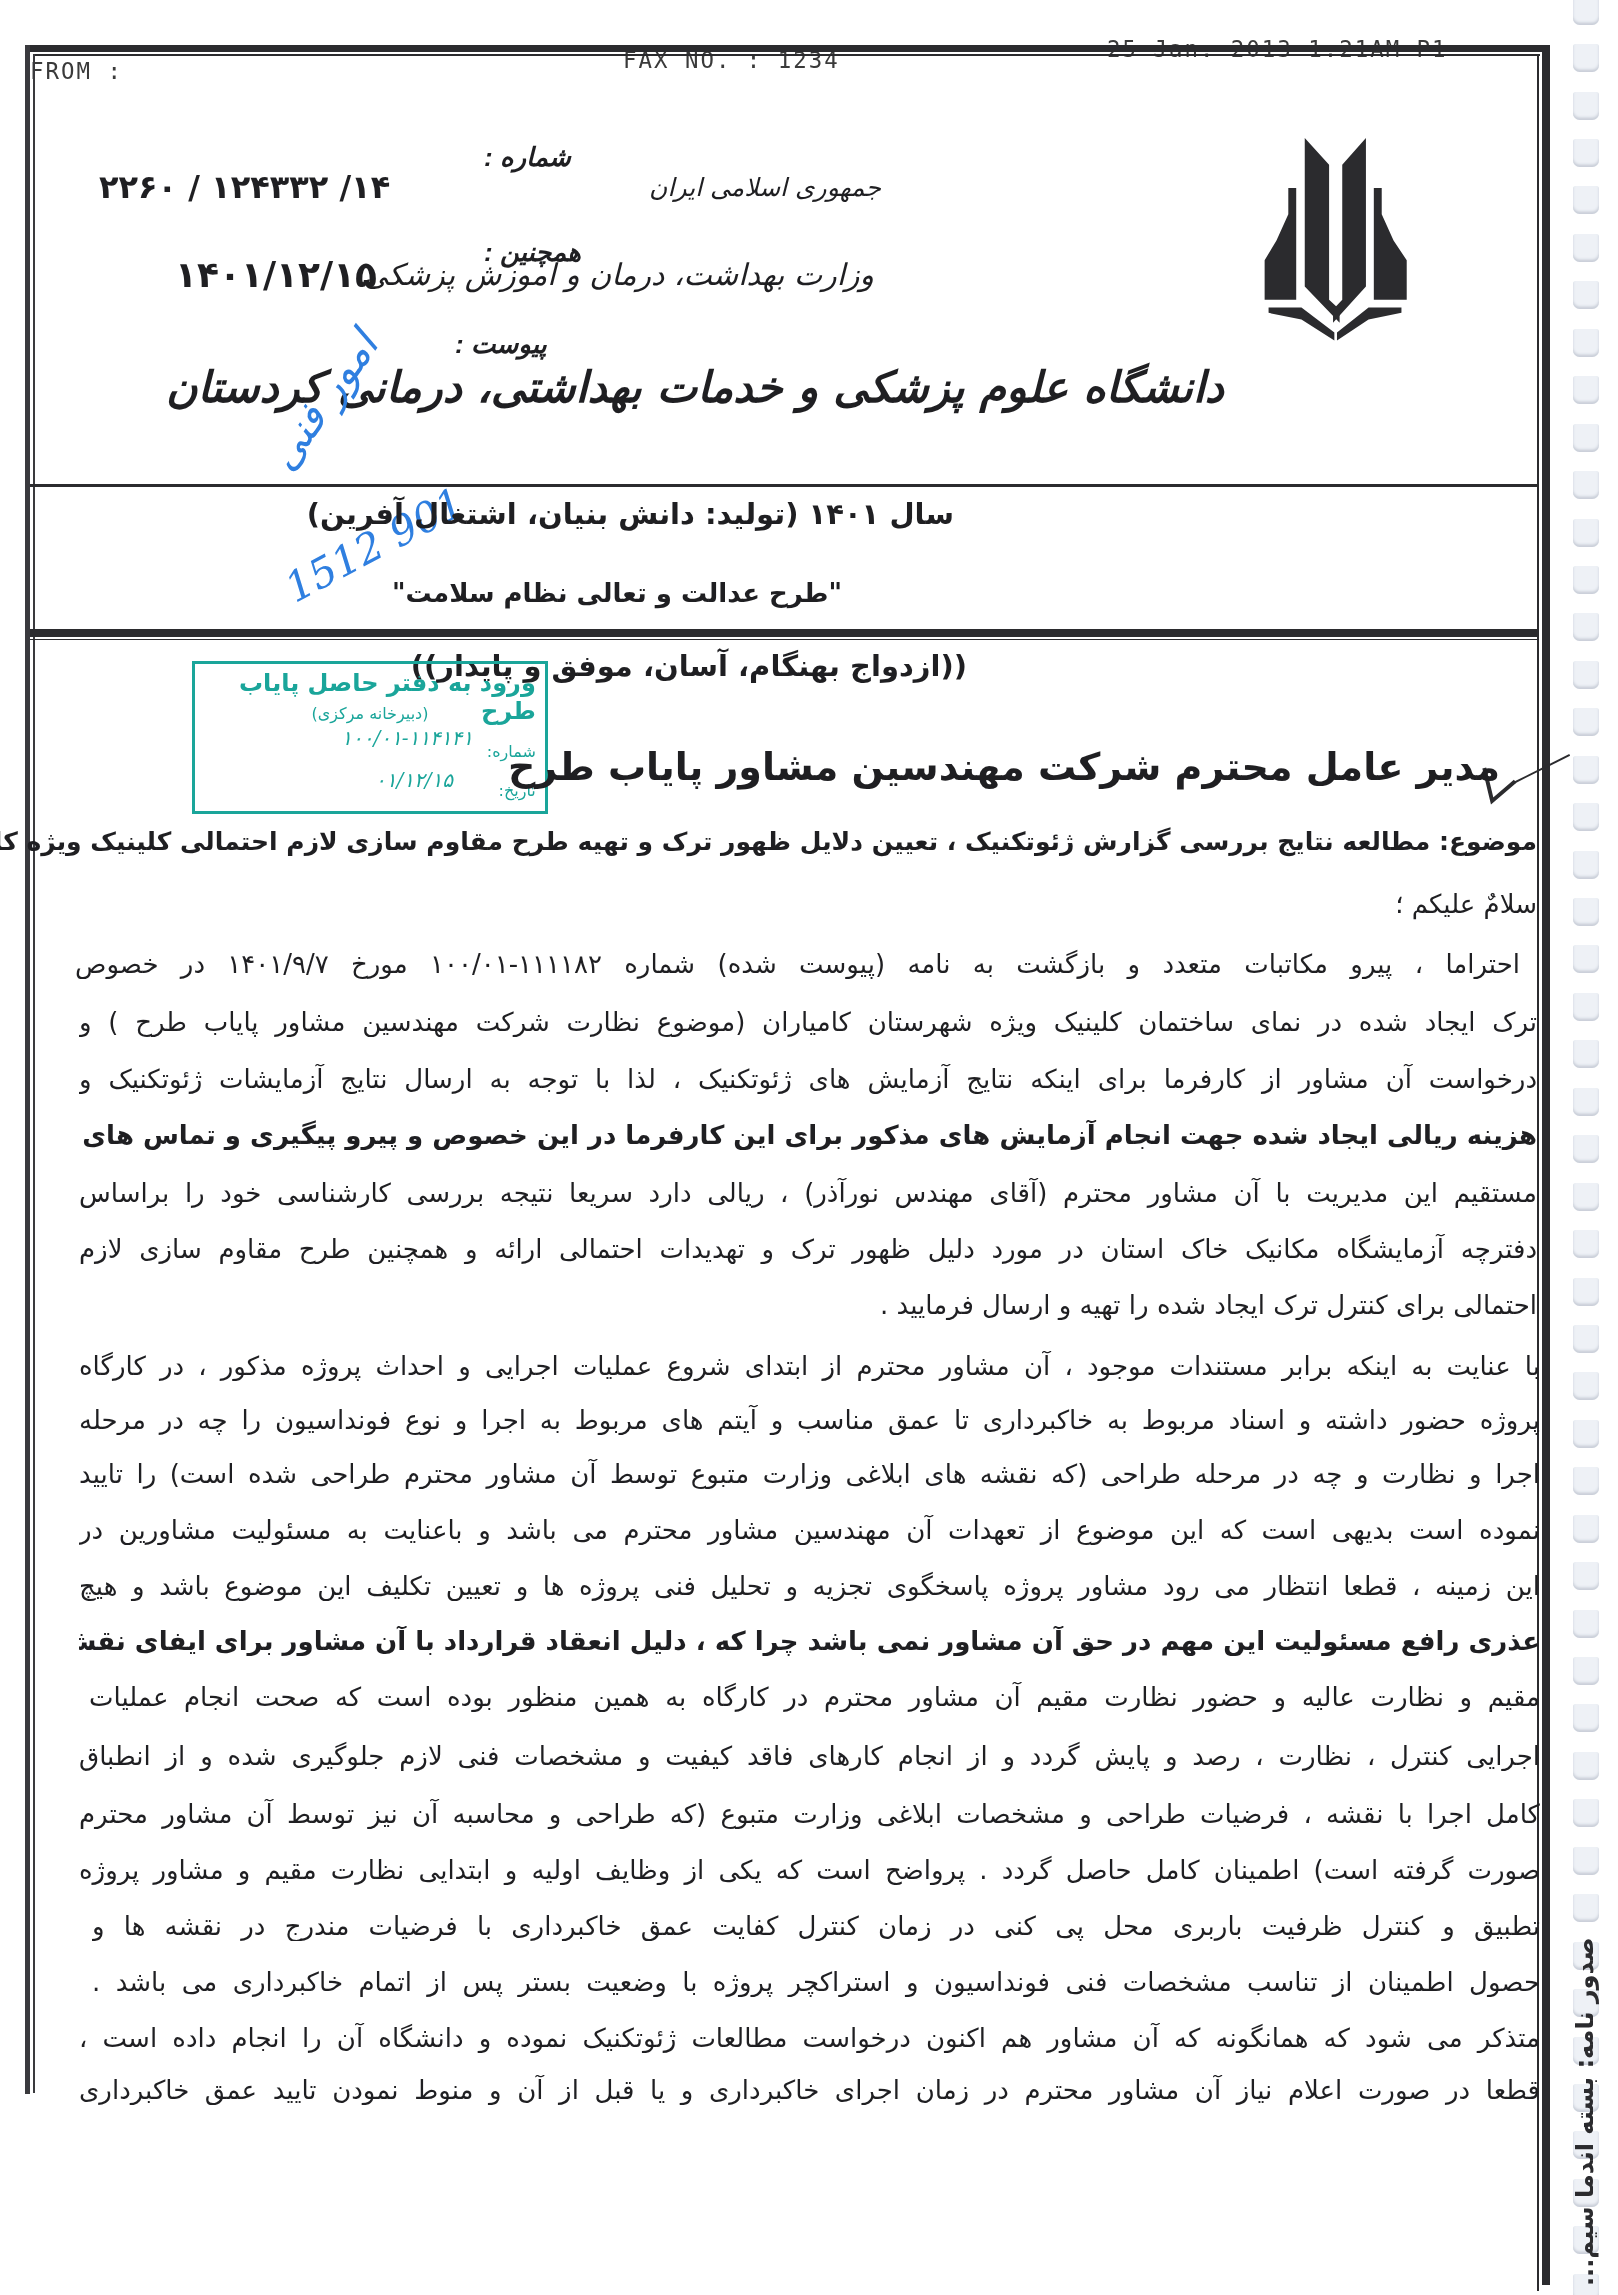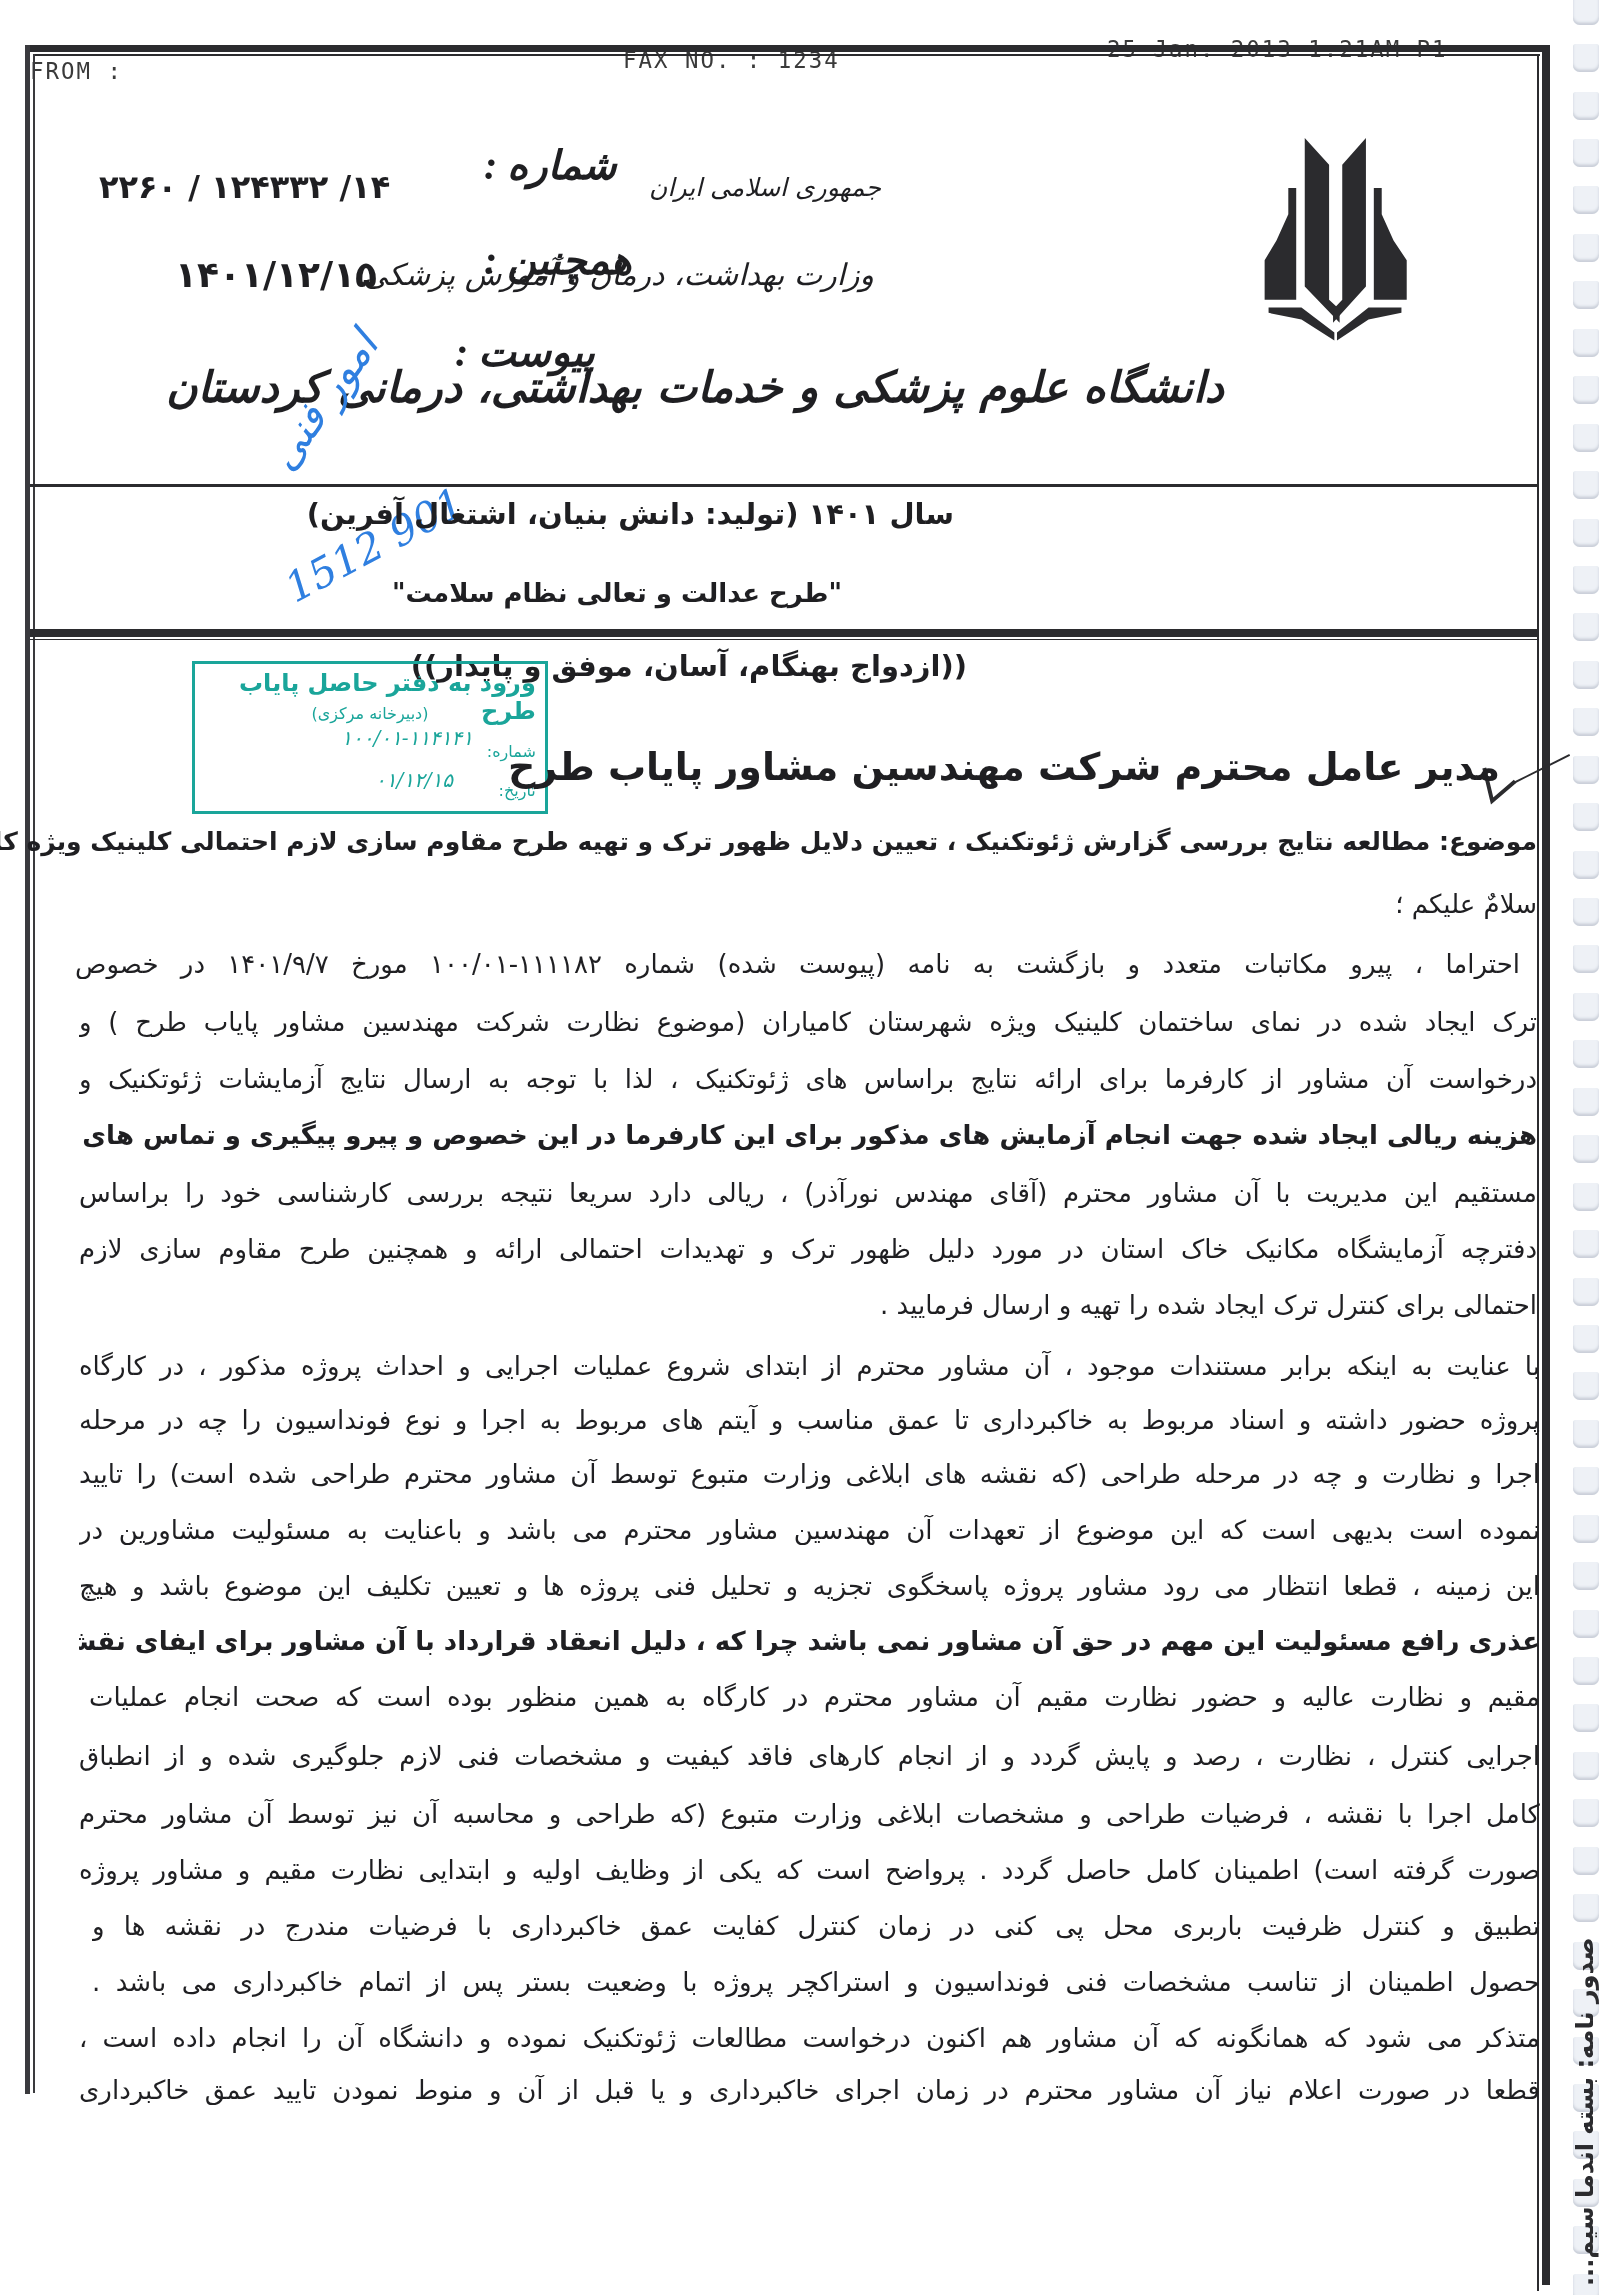--- a/index.html
+++ b/index.html
@@ -21,21 +21,21 @@
   .div1 { left: 30px; top: 484px; width: 1509px; height: 2.6px; background: #2b2b2e; }
   .div2 { left: 30px; top: 629px; width: 1509px; height: 8px; background: #2b2b2e; }
   .div2b { left: 30px; top: 639px; width: 1509px; height: 1.3px; background: #2b2b2e; }
 
   
   .tabs { left: 1573px; top: 0; width: 30px; height: 2295px; }
   .tab { position: absolute; left: 0; width: 26px; height: 28px; background: #eef1f6; border-radius: 2.6px 2.6px 6.6px 6.6px; box-shadow: inset 0 -2.6px 2.6px #c9ced8; }
 
   
   .rtl { direction: rtl; unicode-bidi: embed; white-space: nowrap; }
-  .hdr-label { font-family: Liberation Serif, serif; font-weight: bold; font-size: 40px; font-style: italic; text-align: center; }
+  .hdr-label { font-family: Liberation Sans, sans-serif; font-weight: bold; font-size: 26px; font-style: italic; text-align: center; }
   .hdr-val { font-family: "DejaVu Sans", sans-serif; font-weight: bold; font-size: 36px; letter-spacing: 2.6px; }
   .hdr-org1 { font-family: "DejaVu Serif", serif; font-style: italic; font-size: 25px; }
   .hdr-org2 { font-family: "DejaVu Serif", serif; font-style: italic; font-weight: normal; font-size: 30px; }
   .hdr-org3 { font-family: "DejaVu Serif", serif; font-style: italic; font-weight: bold; font-size: 43px; }
   .slogan { font-family: "DejaVu Sans", sans-serif; font-weight: bold; font-size: 29px; }
   .slogan-sm { font-family: "DejaVu Sans", sans-serif; font-weight: bold; font-size: 29px; }
 
   
   .hand { color: #2f7fe0; font-family: "DejaVu Serif", serif; font-style: italic; font-size: 42px; }
 
@@ -164,21 +164,21 @@
   <line x1="48" y1="110" x2="138" y2="65" stroke="#2b2b2e" stroke-width="3"></line>
 </svg>
 
 <div class="abs rtl addressee" style="right:119px; top:745px;">مدیر عامل محترم شرکت مهندسین مشاور پایاب طرح</div>
 <div class="abs rtl subject" style="right:82px; top:827px;">موضوع: مطالعه نتایج بررسی گزارش ژئوتکنیک ، تعیین دلایل ظهور ترک و تهیه طرح مقاوم سازی لازم احتمالی کلینیک ویژه کامیاران</div>
 <div class="abs rtl line" style="right:82px; top:889px;">سلامٌ علیکم ؛</div>
 
 <div id="body-lines">
     <div class="abs rtl line" style="top: 949px; right: 99px; left: 63px; text-align: justify; text-align-last: justify; overflow: hidden; margin-left: 12px;">احتراما ، پیرو مکاتبات متعدد و بازگشت به نامه (پیوست شده) شماره ۱۱۱۱۸۲-۱۰۰/۰۱ مورخ ۱۴۰۱/۹/۷ در خصوص</div>
     <div class="abs rtl line" style="top: 1007px; right: 82px; left: 79px; text-align: justify; text-align-last: justify; overflow: hidden;">ترک ایجاد شده در نمای ساختمان کلینیک ویژه شهرستان کامیاران (موضوع نظارت شرکت مهندسین مشاور پایاب طرح ) و</div>
-    <div class="abs rtl line" style="top: 1064px; right: 82px; left: 79px; text-align: justify; text-align-last: justify; overflow: hidden;">درخواست آن مشاور از کارفرما برای ارائه نتایج براساس های ژئوتکنیک ، لذا با توجه به ارسال نتایج آزمایشات ژئوتکنیک و</div>
+    <div class="abs rtl line" style="top: 1064px; right: 82px; left: 79px; text-align: justify; text-align-last: justify; overflow: hidden;">درخواست آن مشاور از کارفرما برای اینکه نتایج آزمایش های ژئوتکنیک ، لذا با توجه به ارسال نتایج آزمایشات ژئوتکنیک و</div>
     <div class="abs rtl line-b" style="top: 1120px; right: 82px; left: 79px; text-align: justify; text-align-last: justify; overflow: hidden;">هزینه ریالی ایجاد شده جهت انجام آزمایش های مذکور برای این کارفرما در این خصوص و پیرو پیگیری و تماس های تلفنی</div>
     <div class="abs rtl line" style="top: 1178px; right: 82px; left: 79px; text-align: justify; text-align-last: justify; overflow: hidden;">مستقیم این مدیریت با آن مشاور محترم (آقای مهندس نورآذر) ، ریالی دارد سریعا نتیجه بررسی کارشناسی خود را براساس</div>
     <div class="abs rtl line" style="top: 1234px; right: 82px; left: 79px; text-align: justify; text-align-last: justify; overflow: hidden;">دفترچه آزمایشگاه مکانیک خاک استان در مورد دلیل ظهور ترک و تهدیدات احتمالی ارائه و همچنین طرح مقاوم سازی لازم</div>
     <div class="abs rtl line" style="top: 1290px; right: 82px; overflow: hidden;">احتمالی برای کنترل ترک ایجاد شده را تهیه و ارسال فرمایید .</div>
     <div class="abs rtl line" style="top: 1351px; right: 79px; left: 79px; text-align: justify; text-align-last: justify; overflow: hidden;">با عنایت به اینکه برابر مستندات موجود ، آن مشاور محترم از ابتدای شروع عملیات اجرایی و احداث پروژه مذکور ، در کارگاه</div>
     <div class="abs rtl line" style="top: 1405px; right: 79px; left: 79px; text-align: justify; text-align-last: justify; overflow: hidden;">پروژه حضور داشته و اسناد مربوط به خاکبرداری تا عمق مناسب و آیتم های مربوط به اجرا و نوع فونداسیون را چه در مرحله</div>
     <div class="abs rtl line" style="top: 1459px; right: 79px; left: 79px; text-align: justify; text-align-last: justify; overflow: hidden;">اجرا و نظارت و چه در مرحله طراحی (که نقشه های ابلاغی وزارت متبوع توسط آن مشاور محترم طراحی شده است) را تایید</div>
     <div class="abs rtl line" style="top: 1515px; right: 79px; left: 79px; text-align: justify; text-align-last: justify; overflow: hidden;">نموده است بدیهی است که این موضوع از تعهدات آن مهندسین مشاور محترم می باشد و باعنایت به مسئولیت مشاورین در</div>
     <div class="abs rtl line" style="top: 1571px; right: 79px; left: 79px; text-align: justify; text-align-last: justify; overflow: hidden;">این زمینه ، قطعا انتظار می رود مشاور پروژه پاسخگوی تجزیه و تحلیل فنی پروژه ها و تعیین تکلیف این موضوع باشد و هیچ</div>
     <div class="abs rtl line-b" style="top: 1626px; right: 79px; left: 79px; text-align: justify; text-align-last: justify; overflow: hidden;">عذری رافع مسئولیت این مهم در حق آن مشاور نمی باشد چرا که ، دلیل انعقاد قرارداد با آن مشاور برای ایفای نقش نظارت</div>

